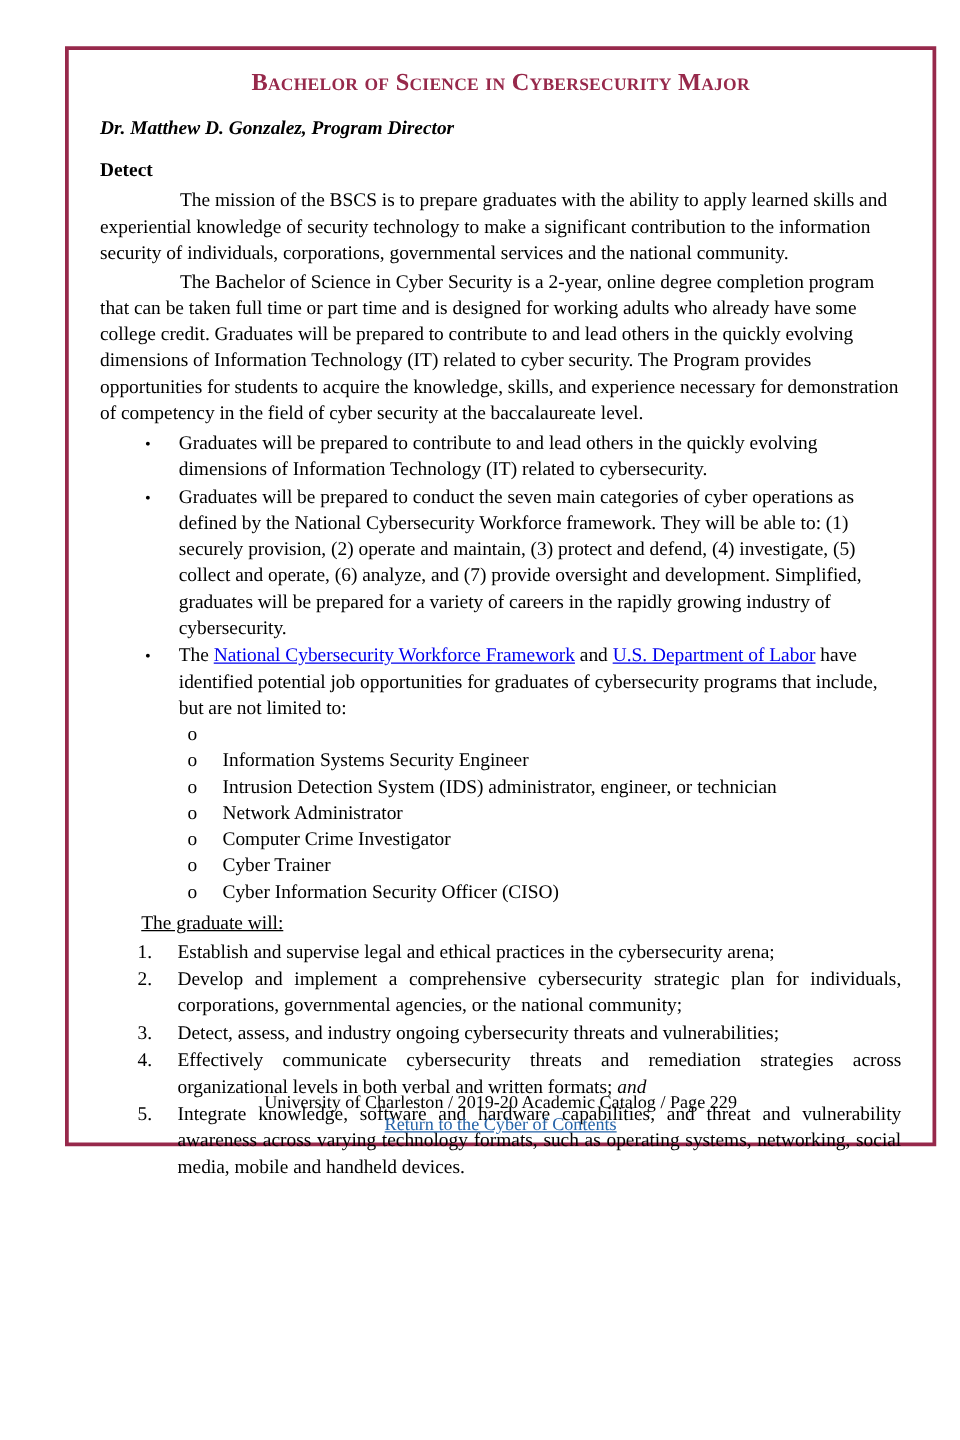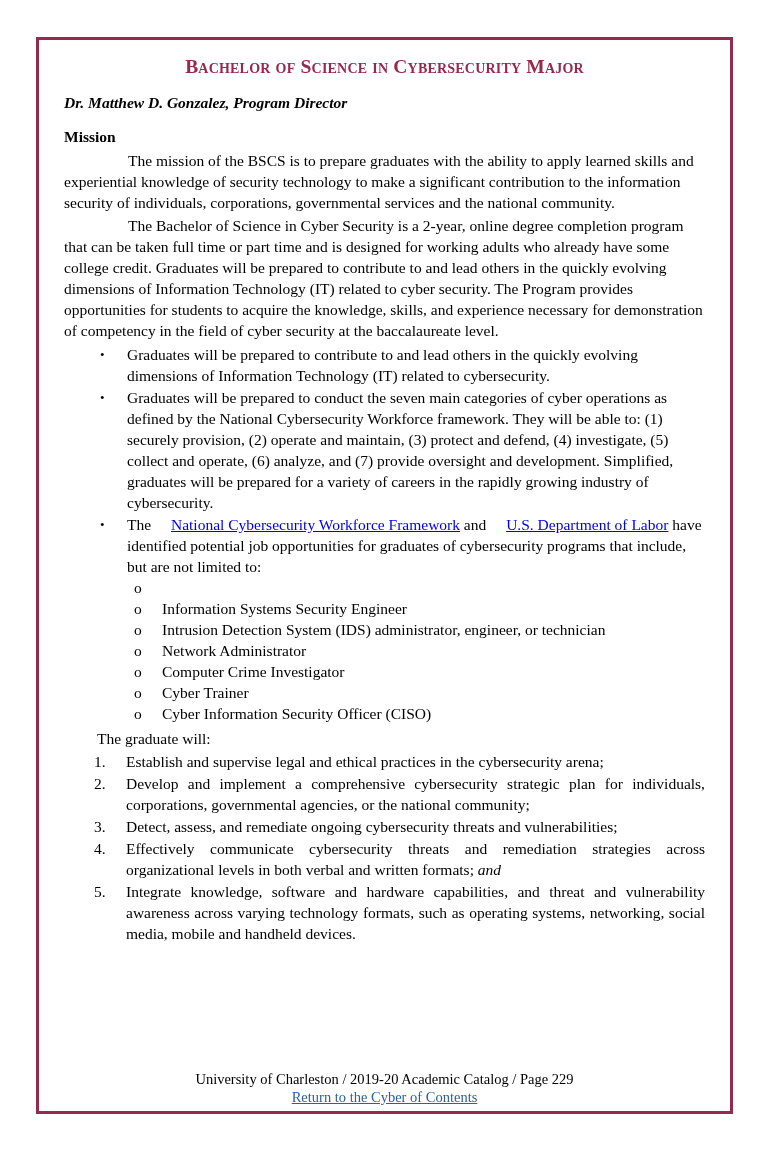--- a/index.html
+++ b/index.html
@@ -4,22 +4,22 @@
 <style>
   * { margin: 0; padding: 0; box-sizing: border-box; }
   html, body {
     width: 768px; height: 1152px;
     background: #ffffff;
     font-family: "Liberation Serif", "DejaVu Serif", serif;
     color: #000000;
   }
   .page {
     position: absolute;
-    left: 36px; top: 37px;
-    width: 697px; height: 1077px;
+    left: 52px; top: 37px;
+    width: 697px; height: 880px;
     border: 3px solid var(--accent, #97294B);
     background: #ffffff;
   }
   .content {
     padding: 12px 25px 0 25px;
     font-size: 15.5px;
     line-height: 21px;
   }
   .doc-title {
     text-align: center;
@@ -69,25 +69,24 @@
   }
   .outcome-list { margin-top: 2px; }
   .outcome-item { display: flex; margin-bottom: 1px; }
   .outcome-number {
     width: 32px;
     margin-left: 30px;
     flex: 0 0 auto;
   }
   .outcome-text { flex: 1 1 auto; }
   .justified { text-align: justify; }
-  .intro-line { margin-left: 33px; margin-top: 2px; margin-bottom: 2px; }
+  .intro-line { margin-left: 33px; margin-top: 2px; margin-bottom: 2px; text-decoration: underline; }
   a.body-link {
     color: var(--link, #0000EE);
     text-decoration: underline;
-    margin-left: 16px;
   }
   .italic { font-style: italic; }
   .footer {
     position: absolute;
     left: 0; bottom: 5px;
     width: 100%;
     text-align: center;
     font-size: 14.5px;
     line-height: 18px;
   }
@@ -98,21 +97,21 @@
 </style>
 </head>
 <body>
 
 <div class="page">
   <div class="content">
 
     <div class="doc-title">Bachelor of Science in Cybersecurity Major</div>
     <div class="doc-subtitle">Dr. Matthew D. Gonzalez, Program Director</div>
 
-    <div class="section-heading">Mission</div>
+    <div class="section-heading">Detect</div>
     <p class="para">The mission of the BSCS is to prepare graduates with the ability to apply learned skills and experiential knowledge of security technology to make a significant contribution to the information security of individuals, corporations, governmental services and the national community.</p>
 
     <p class="para">The Bachelor of Science in Cyber Security is a 2-year, online degree completion program that can be taken full time or part time and is designed for working adults who already have some college credit. Graduates will be prepared to contribute to and lead others in the quickly evolving dimensions of Information Technology (IT) related to cyber security. The Program provides opportunities for students to acquire the knowledge, skills, and experience necessary for demonstration of competency in the field of cyber security at the baccalaureate level.</p>
 
 
     <div class="bullet-list">
 
       <div class="bullet-item">
         <span class="bullet-marker">•</span>
         <span class="bullet-text">Graduates will be prepared to contribute to and lead others in the quickly evolving dimensions of Information Technology (IT) related to cybersecurity.</span>
@@ -166,21 +165,21 @@
       <div class="outcome-item">
         <span class="outcome-number">1.</span>
         <span class="outcome-text">Establish and supervise legal and ethical practices in the cybersecurity arena;</span>
       </div>
       <div class="outcome-item">
         <span class="outcome-number">2.</span>
         <span class="outcome-text justified">Develop and implement a comprehensive cybersecurity strategic plan for individuals, corporations, governmental agencies, or the national community;</span>
       </div>
       <div class="outcome-item">
         <span class="outcome-number">3.</span>
-        <span class="outcome-text">Detect, assess, and remediate ongoing cybersecurity threats and vulnerabilities;</span>
+        <span class="outcome-text">Detect, assess, and industry ongoing cybersecurity threats and vulnerabilities;</span>
       </div>
       <div class="outcome-item">
         <span class="outcome-number">4.</span>
         <span class="outcome-text justified"><span>Effectively communicate cybersecurity threats and remediation strategies across organizational levels in both verbal and written formats; </span><span class="italic">and</span>
         </span>
       </div>
       <div class="outcome-item">
         <span class="outcome-number">5.</span>
         <span class="outcome-text justified">Integrate knowledge, software and hardware capabilities, and threat and vulnerability awareness across varying technology formats, such as operating systems, networking, social media, mobile and handheld devices.</span>
       </div>

